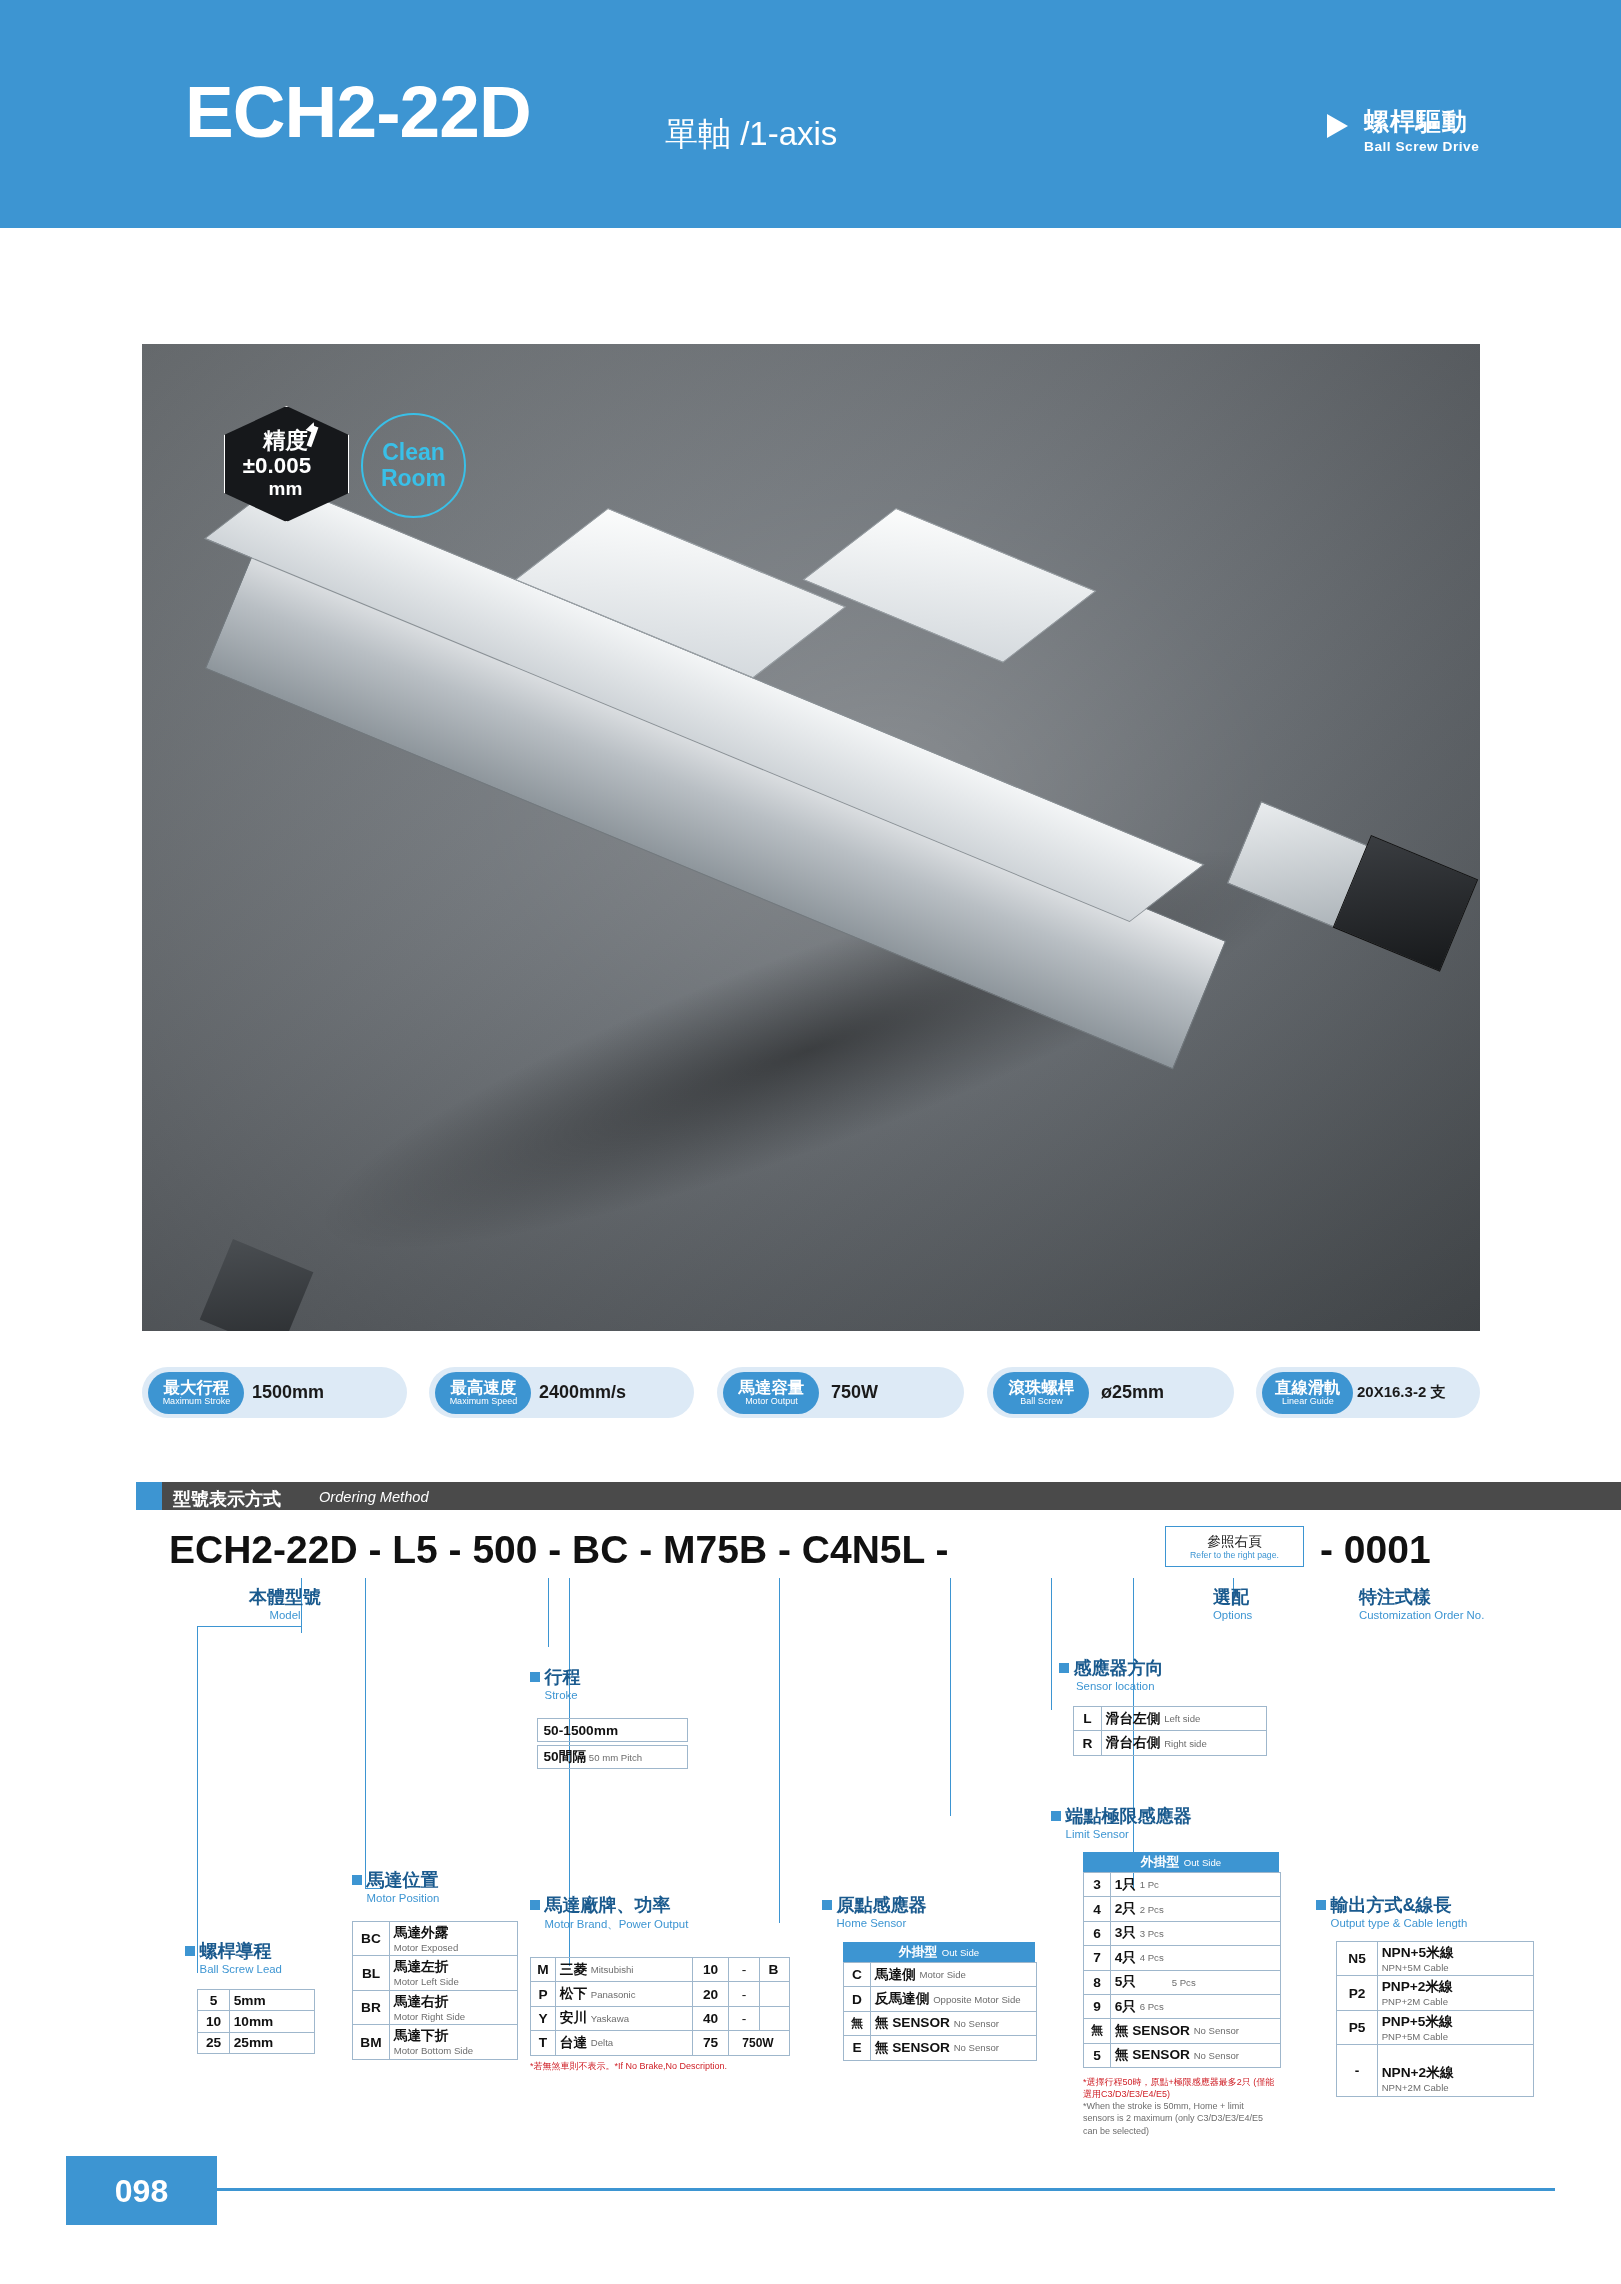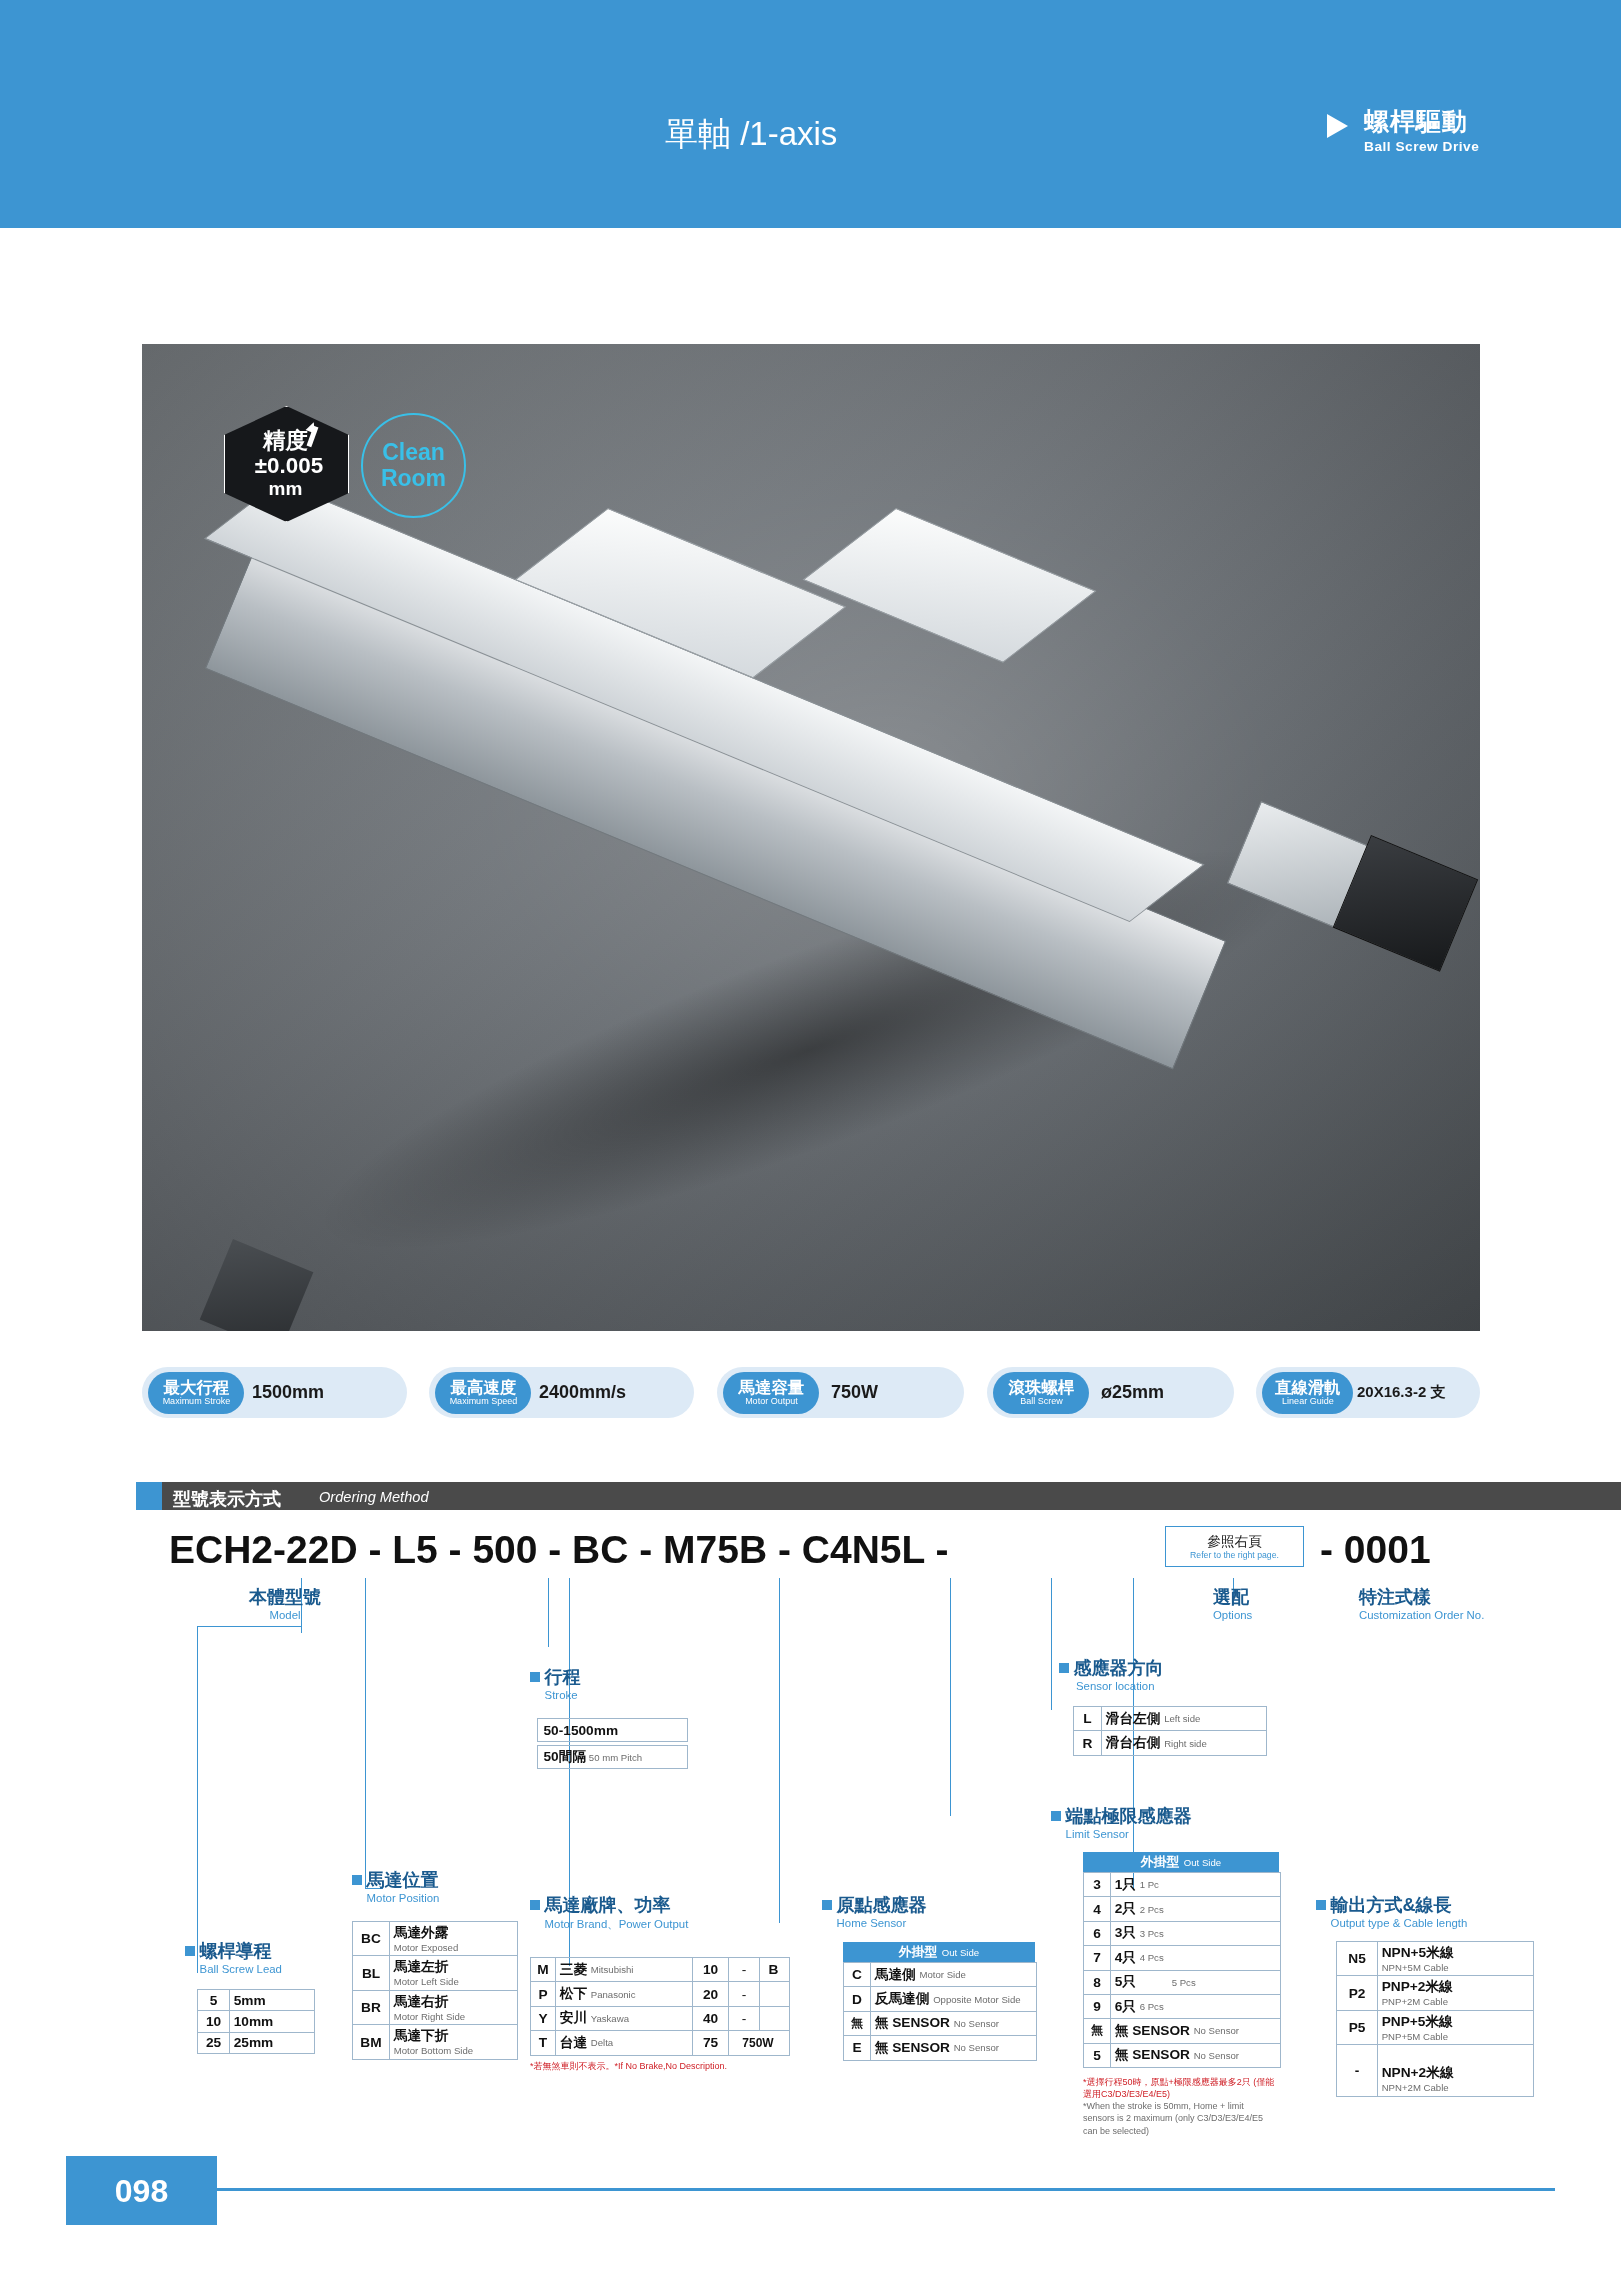--- a/index.html
+++ b/index.html
@@ -52,21 +52,21 @@
   .hexbadge{
     position:absolute;left:82px;top:62px;width:123px;height:114px;
   }
   .hexbadge .hx{
     position:absolute;left:0;top:0;width:123px;height:114px;
     background:#16181b;
     clip-path:polygon(50% 0%,100% 25%,100% 75%,50% 100%,0% 75%,0% 25%);
     border:1.8px solid #ffffff;
   }
   .hexbadge .l1{position:absolute;left:0;top:19px;width:123px;text-align:center;color:#fff;font-size:22.4px;font-weight:bold;}
-  .hexbadge .l2{position:absolute;left:0;top:47px;width:106px;text-align:center;color:#ffffff;font-size:22.4px;font-weight:bold;padding-left:12px;}
+  .hexbadge .l2{position:absolute;left:0;top:47px;width:106px;text-align:center;color:#ffffff;font-size:22.4px;font-weight:bold;}
   .hexbadge .l3{position:absolute;left:0;top:72px;width:123px;text-align:center;color:#ffffff;font-size:19px;font-weight:bold;}
   .hexbadge .arrow{
     position:absolute;left:86px;top:20px;width:4.6px;height:21px;background:#ffffff;transform:rotate(20deg);
   }
   .hexbadge .arrowhead{
     position:absolute;left:83px;top:15.5px;width:0;height:0;
     border-bottom:10px solid #ffffff;border-left:5.5px solid transparent;border-right:5.5px solid transparent;
     transform:rotate(20deg);
   }
   .cleanroom{
@@ -197,20 +197,21 @@
     color:#fff;font-size:32px;font-weight:bold;
   }
   .footer .rule{
     position:absolute;left:217px;top:41px;width:1338px;height:3.2px;background:#3d95d2;
   }
 </style>
 </head>
 <body>
 
 <div class="header">
+  <div class="title">ECH2-22D</div>
   <div class="subtitle">單軸 /1-axis</div>
   <div class="drive-arrow"></div>
   <div class="drive-cn">螺桿驅動</div>
   <div class="drive-en">Ball Screw Drive</div>
 </div>
 
 <div class="photo">
   <div class="floorlight"></div>
 
   <div class="act">

